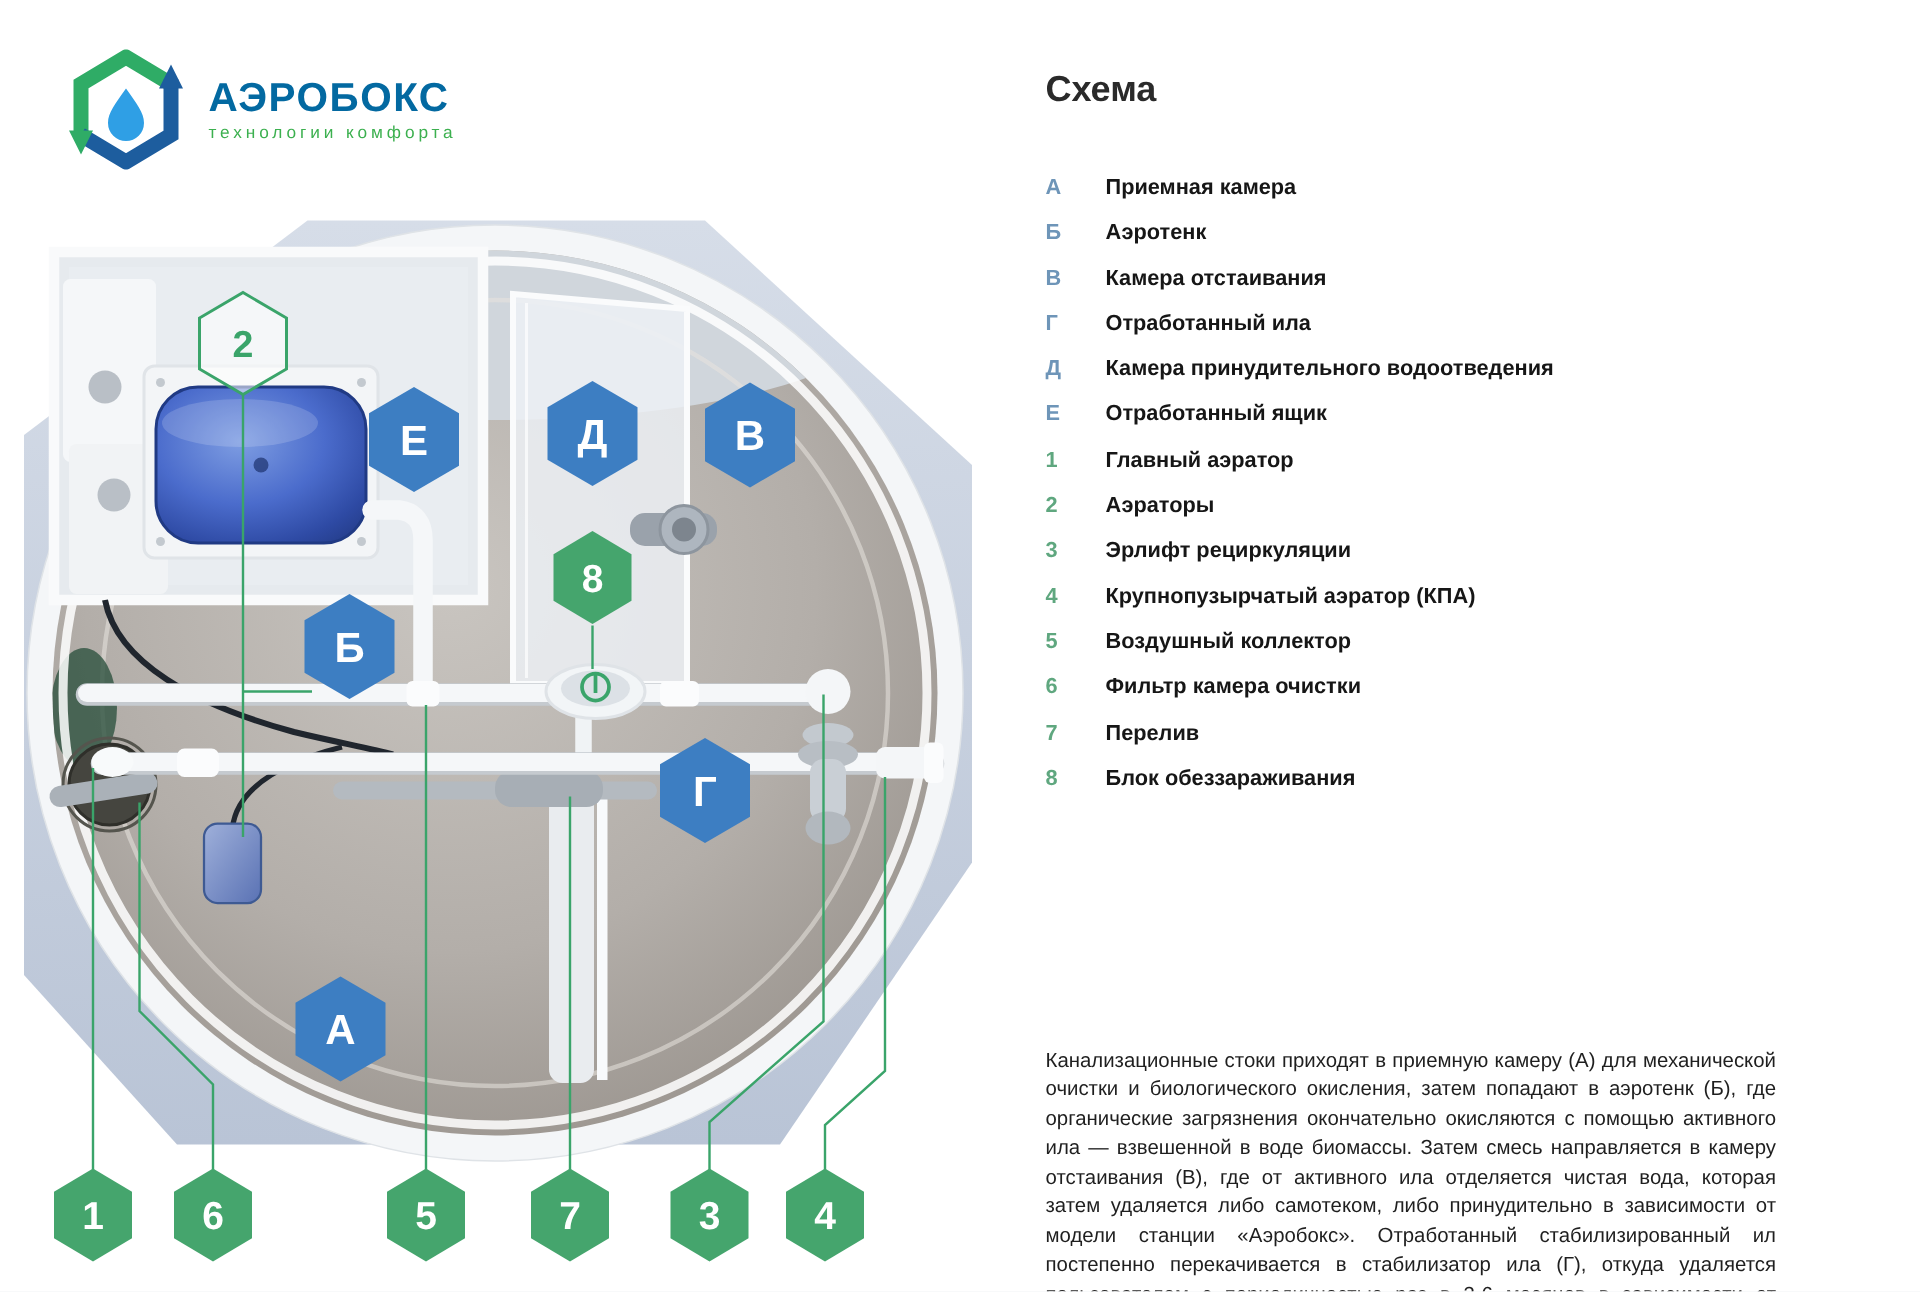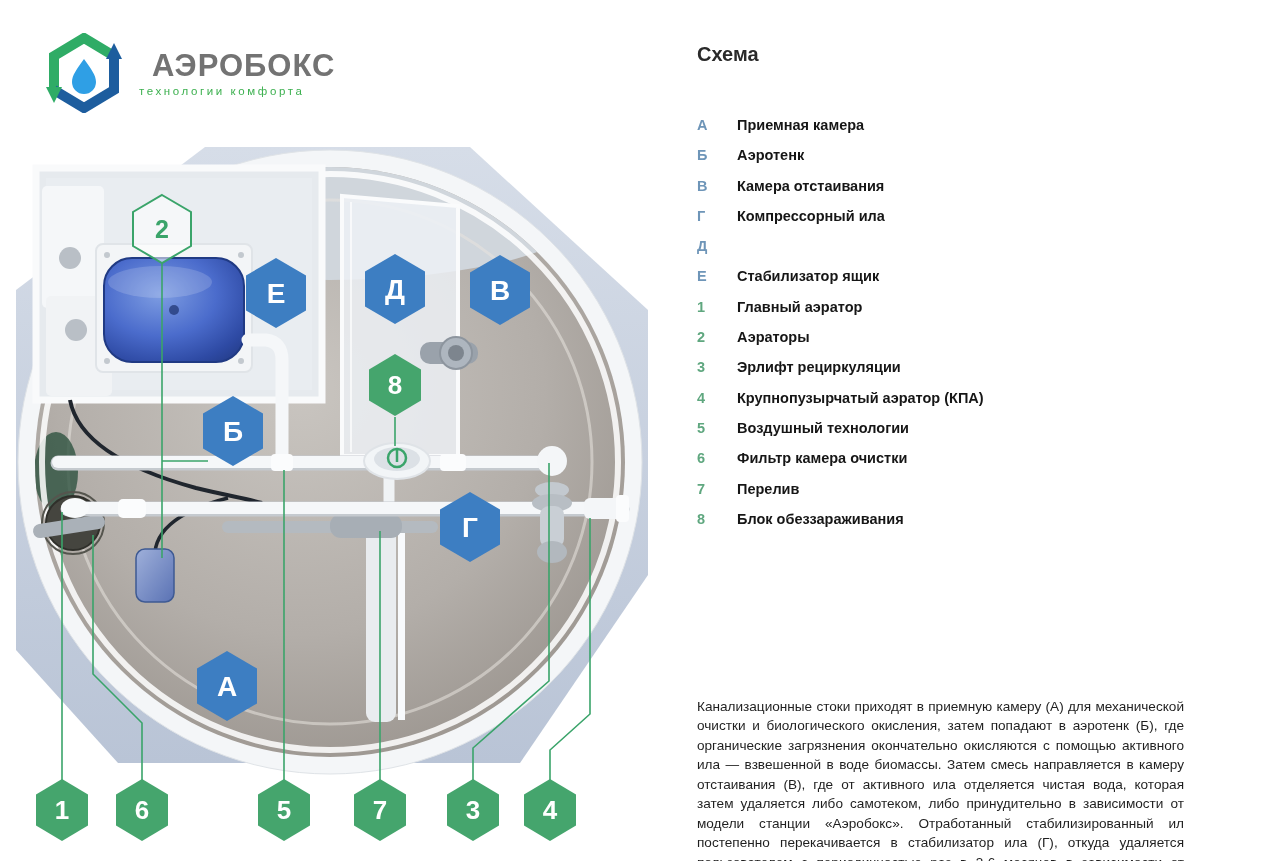--- a/index.html
+++ b/index.html
@@ -2,25 +2,25 @@
 <html lang="ru"><head>
 <meta charset="utf-8">
 <style>
   html,body{margin:0;padding:0;background:#fff;}
   body{width:1280px;height:861px;font-family:"Liberation Sans","DejaVu Sans",sans-serif;-webkit-font-smoothing:antialiased;}
   .canvas{position:relative;width:1280px;height:861px;background:#ffffff;overflow:hidden;border-bottom:2px solid #e4e8ec;}
 
   
   .logo{position:absolute;left:42px;top:33px;display:flex;align-items:center;}
   .logo-text{margin-left:13px;}
-  .logo-title{font-size:31px;font-weight:bold;color:#737373;letter-spacing:1px;line-height:1;margin-left:13px;}
+  .logo-title{font-size:27px;font-weight:bold;color:#0369a1;letter-spacing:1px;line-height:1;}
   .logo-tagline{font-size:11.5px;font-weight:normal;color:#3cb04f;letter-spacing:2.6px;margin-top:4px;}
 
   
-  .schema-title{position:absolute;left:697px;top:30px;font-size:20px;font-weight:bold;color:#2a2a2a;}
+  .schema-title{position:absolute;left:697px;top:30px;font-size:24px;font-weight:bold;color:#2a2a2a;}
   .legend{position:absolute;left:697px;top:117px;width:500px;}
   .legend-row{display:flex;align-items:flex-start;height:30.3px;}
   .legend-key{width:40px;font-size:14.5px;font-weight:bold;flex:0 0 40px;}
   .legend-key.chamber{color:#6e95b8;}
   .legend-key.part{color:#5fa77f;}
   .legend-label{font-size:14.5px;font-weight:bold;color:#161616;}
   .description{position:absolute;left:697px;top:683px;width:487px;font-size:13.6px;line-height:19.5px;color:#1f1f1f;text-align:justify;}
 
   
   .diagram{position:absolute;left:0;top:0;}
@@ -249,48 +249,49 @@
       <div class="legend-row">
         <span class="legend-key chamber">Б</span>
         <span class="legend-label">Аэротенк</span>
       </div>
       <div class="legend-row">
         <span class="legend-key chamber">В</span>
         <span class="legend-label">Камера отстаивания</span>
       </div>
       <div class="legend-row">
         <span class="legend-key chamber">Г</span>
-        <span class="legend-label">Компрессорный ила</span>
+        <span class="legend-label">Отработанный ила</span>
       </div>
       <div class="legend-row">
         <span class="legend-key chamber">Д</span>
+        <span class="legend-label">Камера принудительного водоотведения</span>
       </div>
       <div class="legend-row">
         <span class="legend-key chamber">Е</span>
-        <span class="legend-label">Стабилизатор ящик</span>
+        <span class="legend-label">Отработанный ящик</span>
       </div>
       <div class="legend-row">
         <span class="legend-key part">1</span>
         <span class="legend-label">Главный аэратор</span>
       </div>
       <div class="legend-row">
         <span class="legend-key part">2</span>
         <span class="legend-label">Аэраторы</span>
       </div>
       <div class="legend-row">
         <span class="legend-key part">3</span>
         <span class="legend-label">Эрлифт рециркуляции</span>
       </div>
       <div class="legend-row">
         <span class="legend-key part">4</span>
         <span class="legend-label">Крупнопузырчатый аэратор (КПА)</span>
       </div>
       <div class="legend-row">
         <span class="legend-key part">5</span>
-        <span class="legend-label">Воздушный технологии</span>
+        <span class="legend-label">Воздушный коллектор</span>
       </div>
       <div class="legend-row">
         <span class="legend-key part">6</span>
         <span class="legend-label">Фильтр камера очистки</span>
       </div>
       <div class="legend-row">
         <span class="legend-key part">7</span>
         <span class="legend-label">Перелив</span>
       </div>
       <div class="legend-row">

